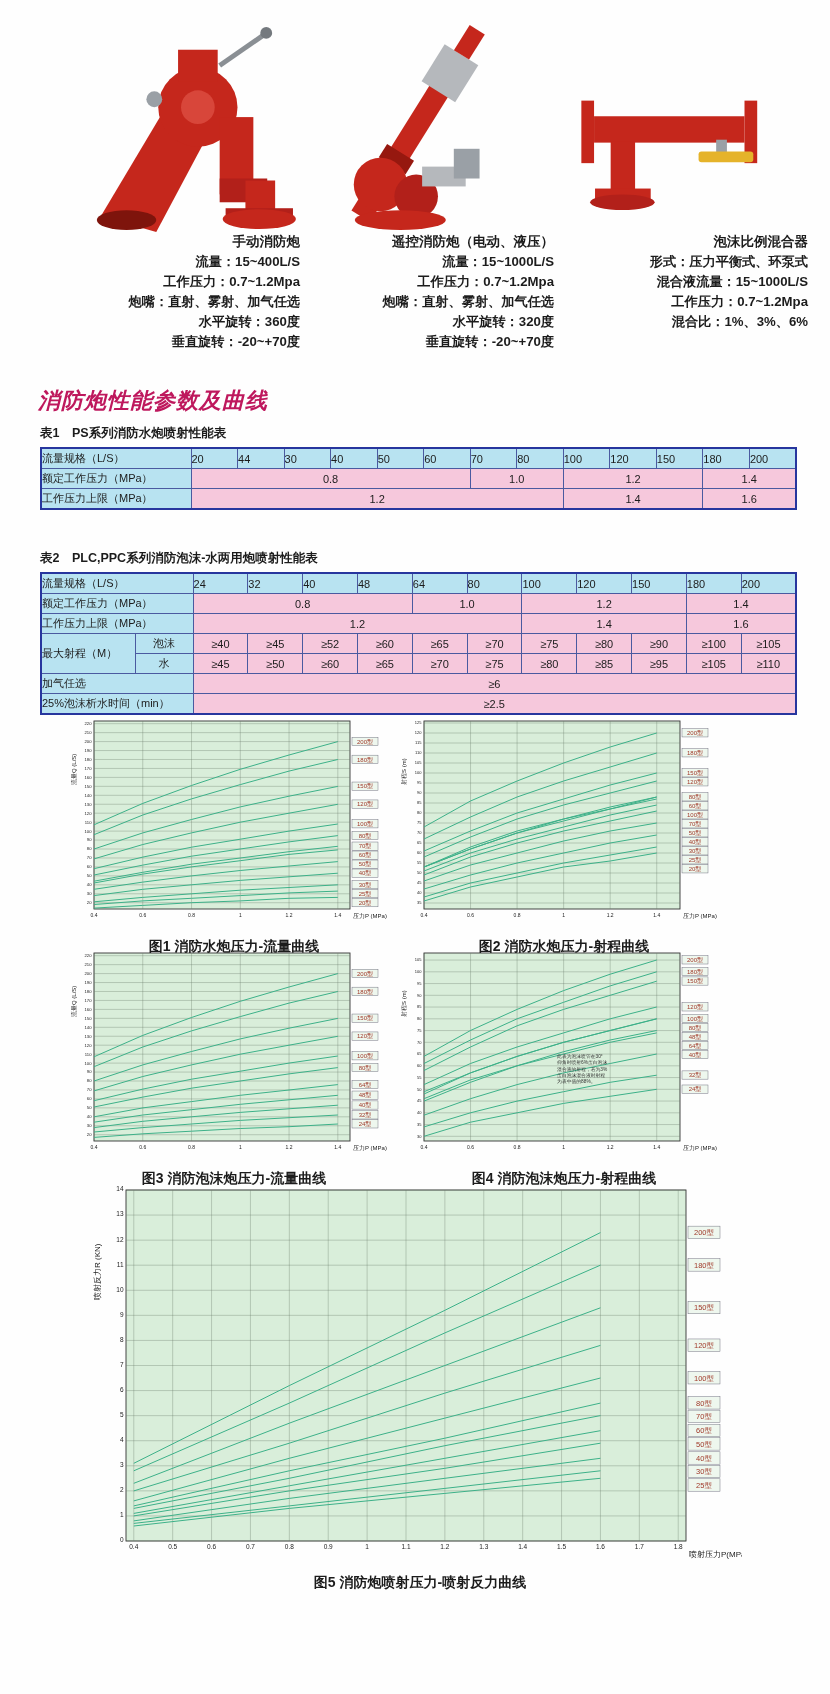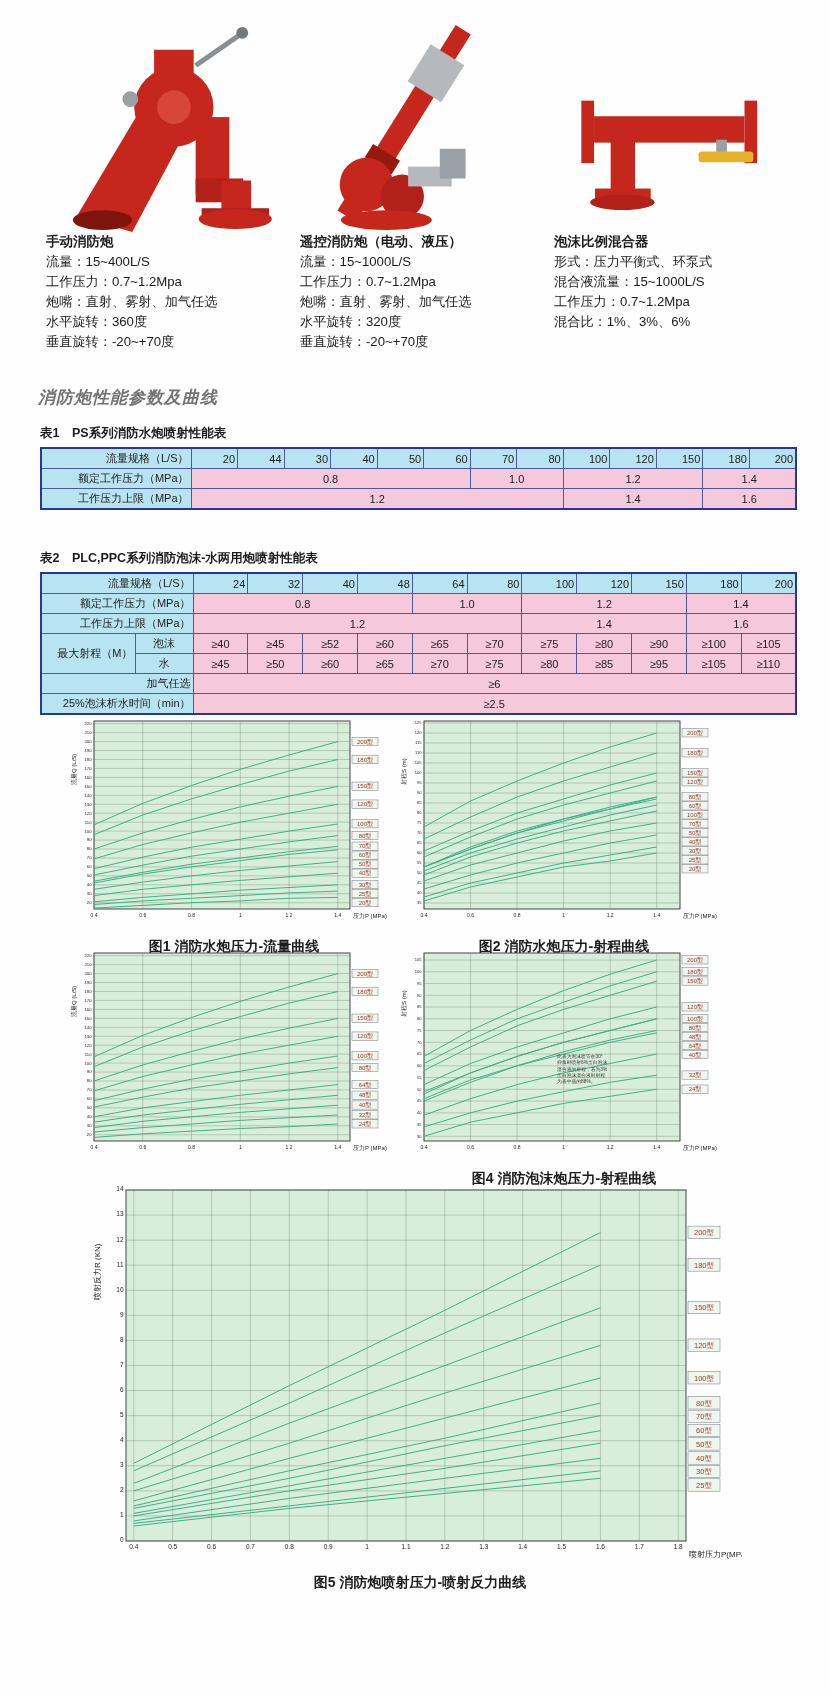--- a/index.html
+++ b/index.html
@@ -1,33 +1,33 @@
 <!DOCTYPE html>
 <html><head>
 <meta charset="utf-8">
 <style>
   html,body{margin:0;padding:0;background:#f5f4f2;}
   .page{position:relative;width:830px;height:1694px;background:#fefefe;margin:0 auto;
         font-family:"Liberation Sans", sans-serif;color:#1c1c1c;overflow:hidden;}
   
   .products{position:absolute;left:46px;top:22px;width:762px;display:flex;}
-  .product{width:254px;}
+  .product{width:254px;text-align:right;}
   .product-img{height:210px;position:relative;}
   .product-name{font-size:13.5px;font-weight:600;line-height:20px;}
-  .spec-line{font-size:13.2px;font-weight:400;line-height:20px;white-space:nowrap;}
+  .spec-line{font-size:13.2px;font-weight:700;line-height:20px;white-space:nowrap;}
   
-  .section-title{position:absolute;left:38px;top:386px;font-size:17px;font-weight:bold;
-                 font-style:italic;color:#737373;letter-spacing:1px;}
+  .section-title{position:absolute;left:38px;top:386px;font-size:22px;font-weight:bold;
+                 font-style:italic;color:#be185d;letter-spacing:1px;}
   
   .tbl-wrap{position:absolute;left:40px;width:758px;}
   .tbl-title{text-align:left;font-size:12.5px;font-weight:bold;margin-bottom:5px;}
   table.perf{border-collapse:collapse;table-layout:fixed;width:757px;border:2px solid #27369e;}
   table.perf td{border:1px solid #4a5aa0;font-size:11px;text-align:center;height:17px;
                 background:#f6c8dc;padding:1px 2px;overflow:hidden;}
-  table.perf td.hd{background:#b8e3f1;text-align:right;padding-left:0;}
+  table.perf td.hd{background:#b8e3f1;text-align:left;padding-left:0;}
   table.perf td.hd.c{text-align:center;padding-left:2px;}
   
   .fig{position:absolute;}
   .fig-cap{text-align:center;font-size:14px;font-weight:bold;margin-top:3px;}
   svg text{font-family:"Liberation Sans", sans-serif;}
 </style>
 </head>
 <body>
 
 <div class="page">
@@ -541,20 +541,21 @@
         <text x="297" y="149.44285714285715" text-anchor="middle" font-size="6" fill="#a03a2a">48型</text>
         <rect x="284" y="152.8704761904762" width="26" height="8.280000000000001" fill="#eef7ee" stroke="#667" stroke-width="0.45"></rect>
         <text x="297" y="159.2904761904762" text-anchor="middle" font-size="6" fill="#a03a2a">40型</text>
         <rect x="284" y="162.71809523809526" width="26" height="8.280000000000001" fill="#eef7ee" stroke="#667" stroke-width="0.45"></rect>
         <text x="297" y="169.13809523809525" text-anchor="middle" font-size="6" fill="#a03a2a">32型</text>
         <rect x="284" y="171.71809523809526" width="26" height="8.280000000000001" fill="#eef7ee" stroke="#667" stroke-width="0.45"></rect>
         <text x="297" y="178.13809523809525" text-anchor="middle" font-size="6" fill="#a03a2a">24型</text>
         <text transform="translate(8 69) rotate(-90)" font-size="6" fill="#222">流量Q (L/S)</text>
         <text x="285" y="202" font-size="6" fill="#222">压力P (MPa)</text>
       </svg>
+    <div class="fig-cap">图3 消防泡沫炮压力-流量曲线</div>
   </div>
 
   <div class="fig" style="left:398px;top:948px;width:332px;">
     <svg width="330" height="215">
         <rect x="26" y="5" width="256" height="188" fill="#d9eeda" stroke="#333" stroke-width="0.9"></rect>
         <line x1="26" x2="282" y1="188.3" y2="188.3" stroke="#6b7d6b" stroke-width="0.35"></line>
         <text x="23.5" y="189.70000000000002" text-anchor="end" font-size="4" fill="#222">30</text>
         <line x1="26" x2="282" y1="176.55" y2="176.55" stroke="#6b7d6b" stroke-width="0.35"></line>
         <text x="23.5" y="177.95000000000002" text-anchor="end" font-size="4" fill="#222">35</text>
         <line x1="26" x2="282" y1="164.8" y2="164.8" stroke="#6b7d6b" stroke-width="0.35"></line>

